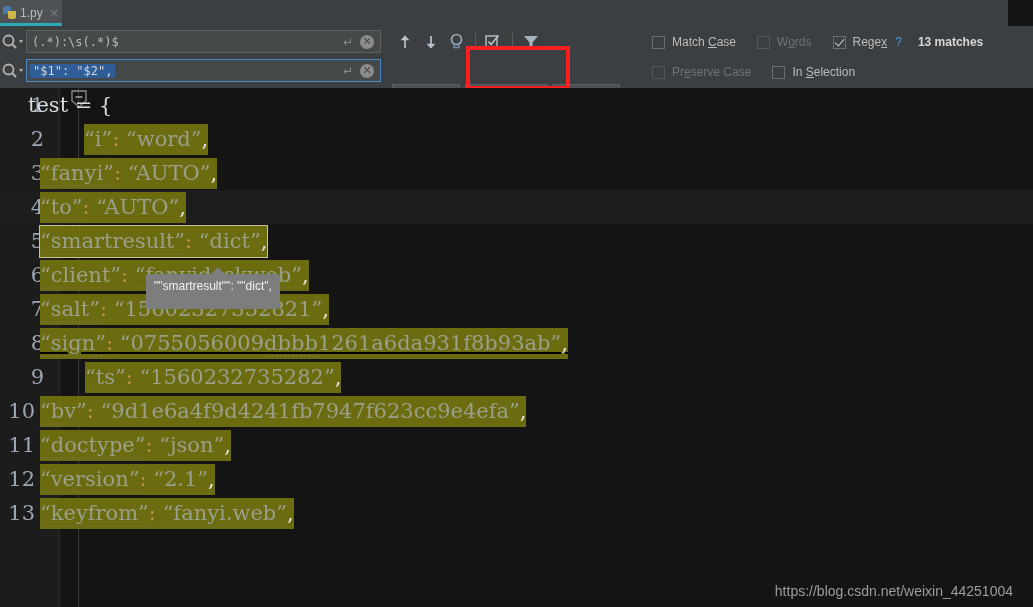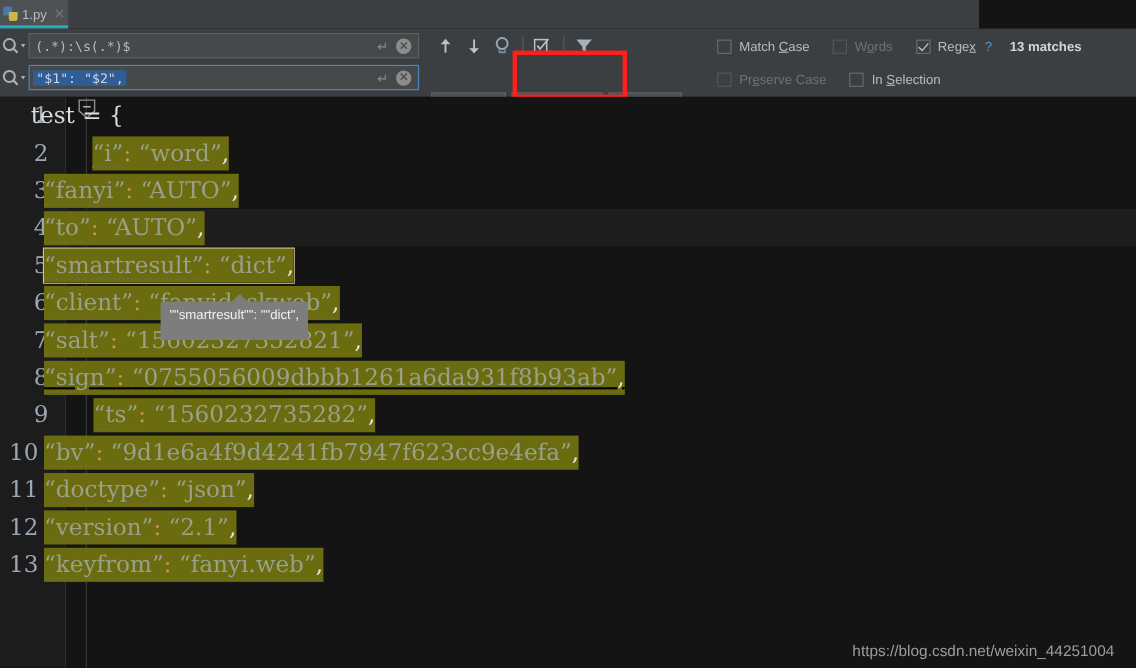--- a/index.html
+++ b/index.html
@@ -8,21 +8,21 @@
     width: 1033px; height: 607px;
     overflow: hidden;
     background: #141414;
     font-family: "Liberation Sans", sans-serif;
   }
 
   #app { position: relative; width: 1033px; height: 607px; background: #141414; }
 
   
   .tabbar {
-    position: absolute; left: 0; top: 0; width: 890px; height: 26px;
+    position: absolute; left: 0; top: 0; width: 1008px; height: 26px;
     background: #3c3f41;
   }
   .tab {
     position: absolute; left: 0; top: 0; width: 62px; height: 26px;
     background: #4e5254;
     display: flex; align-items: center; padding-left: 3px;
   }
   .tab-underline {
     position: absolute; left: 0; bottom: 0; width: 62px; height: 3px;
     background: #2aacb8;

